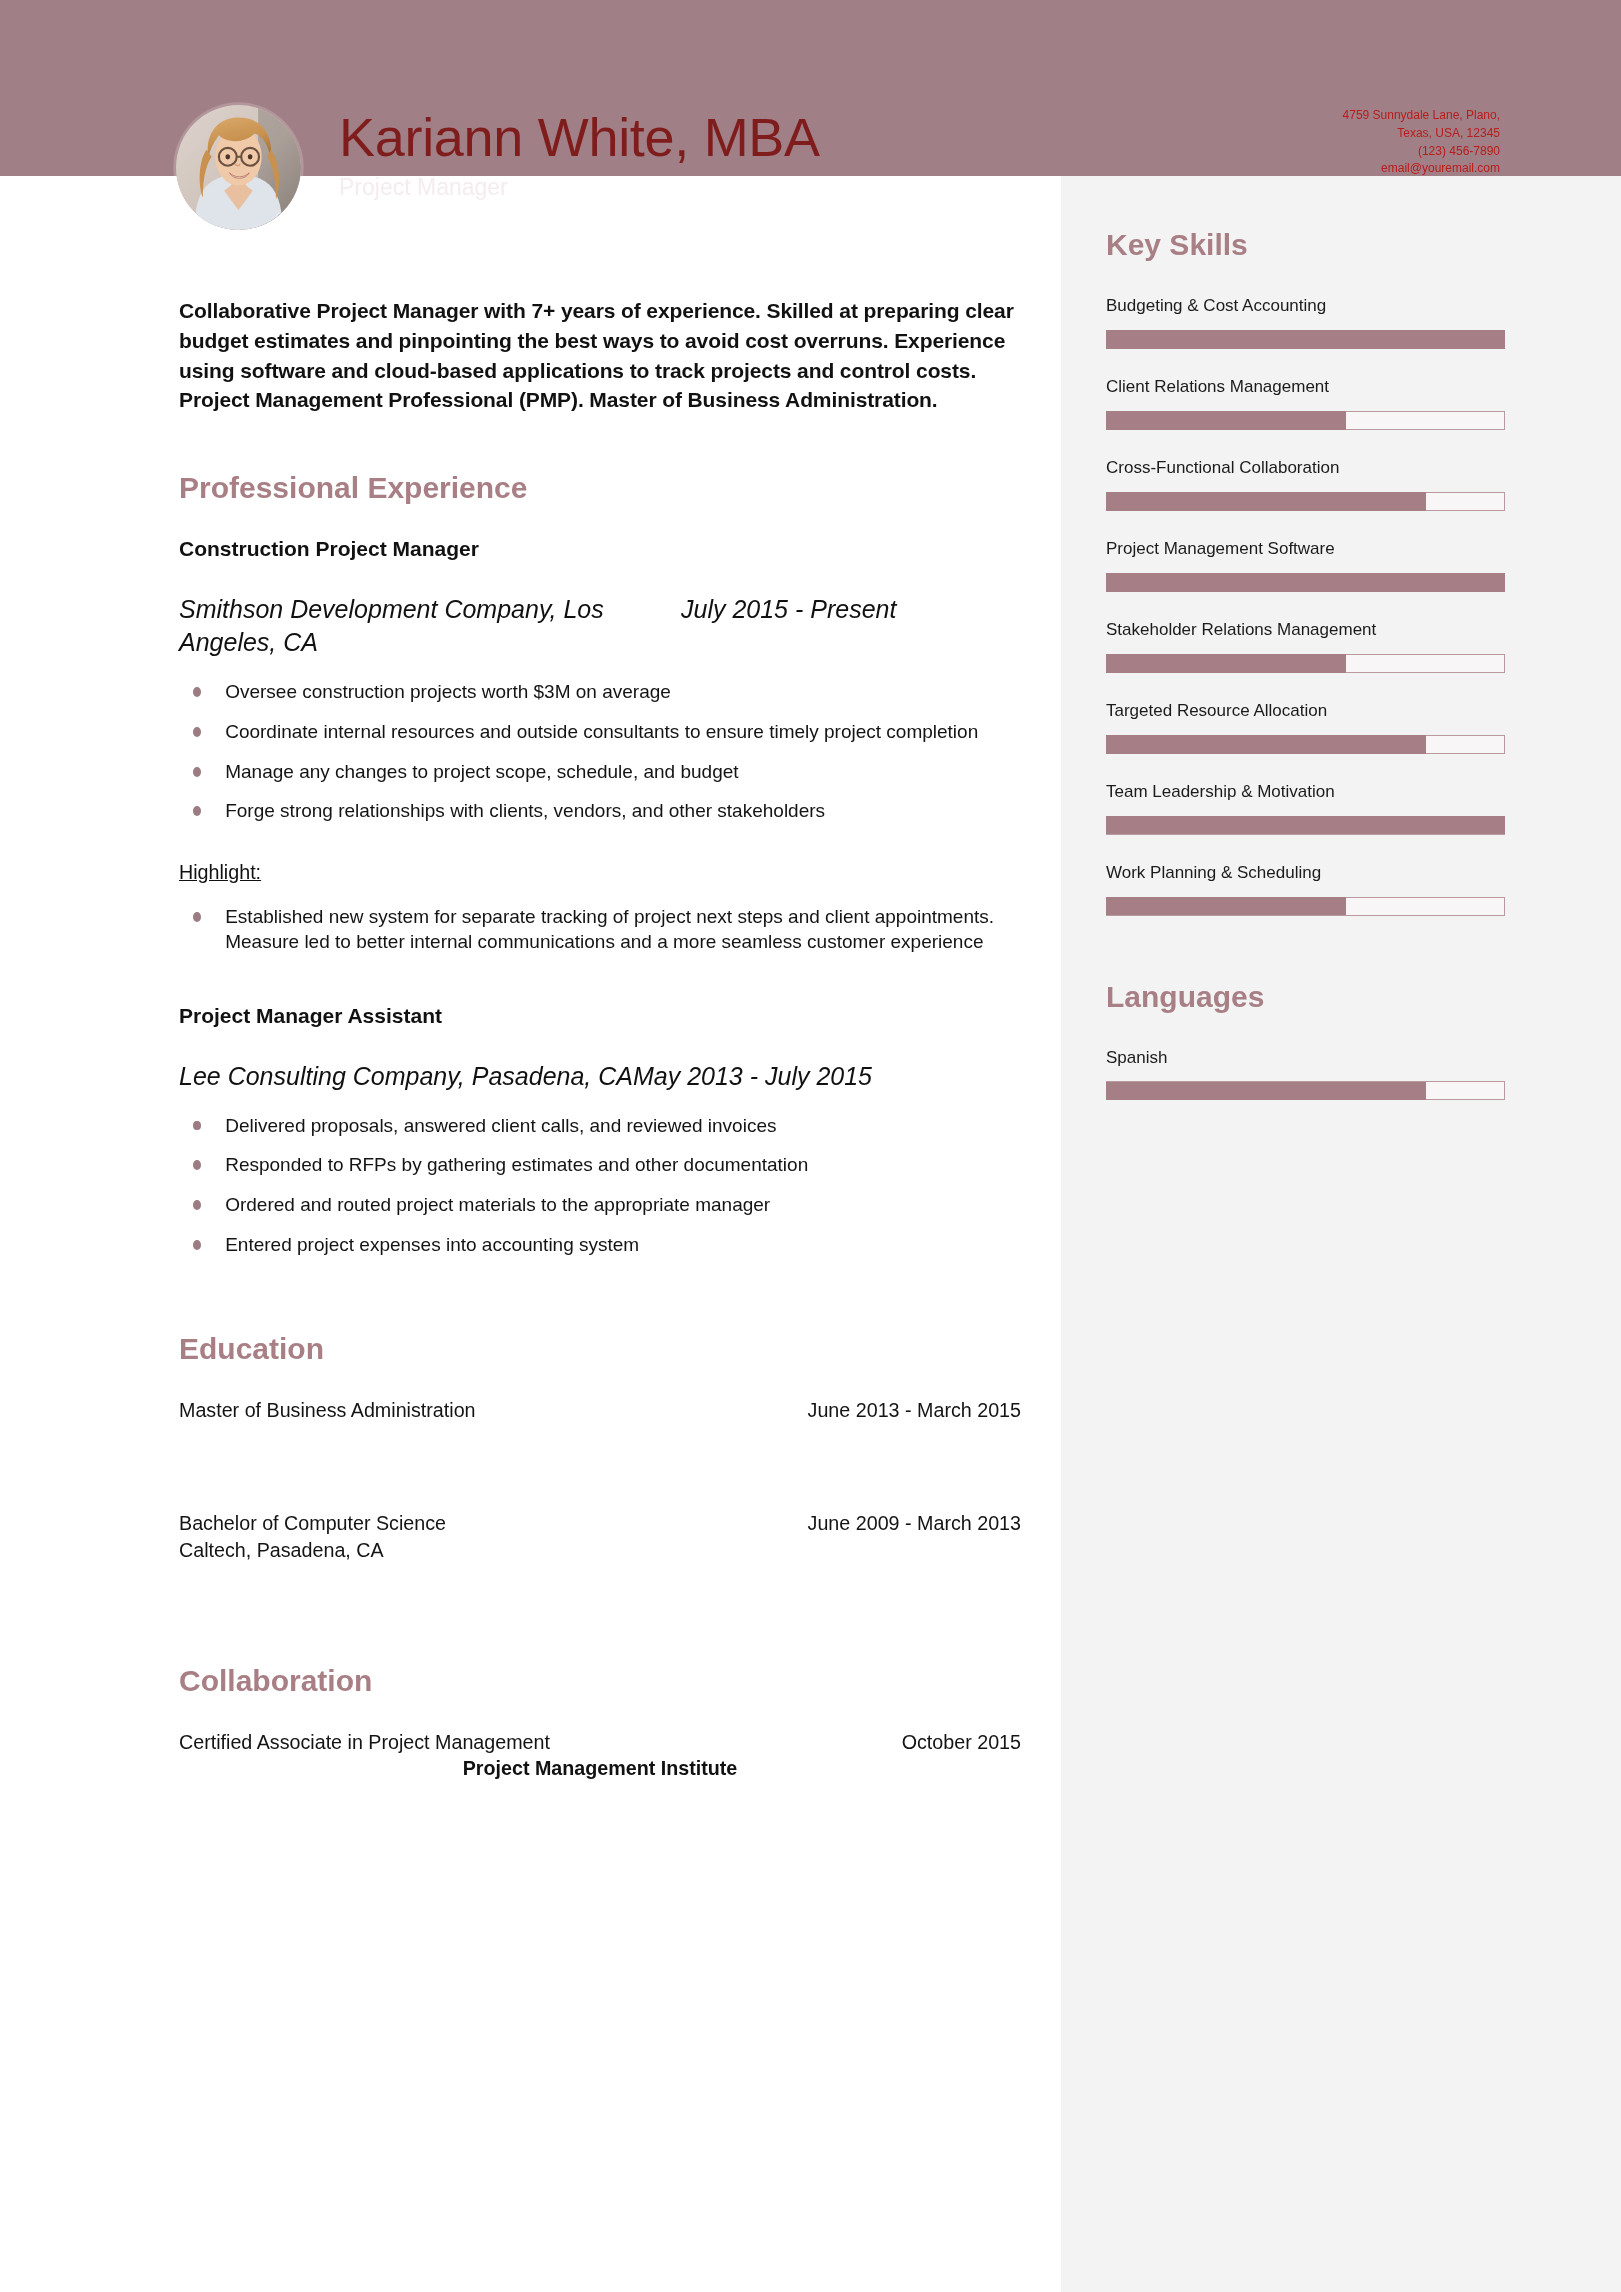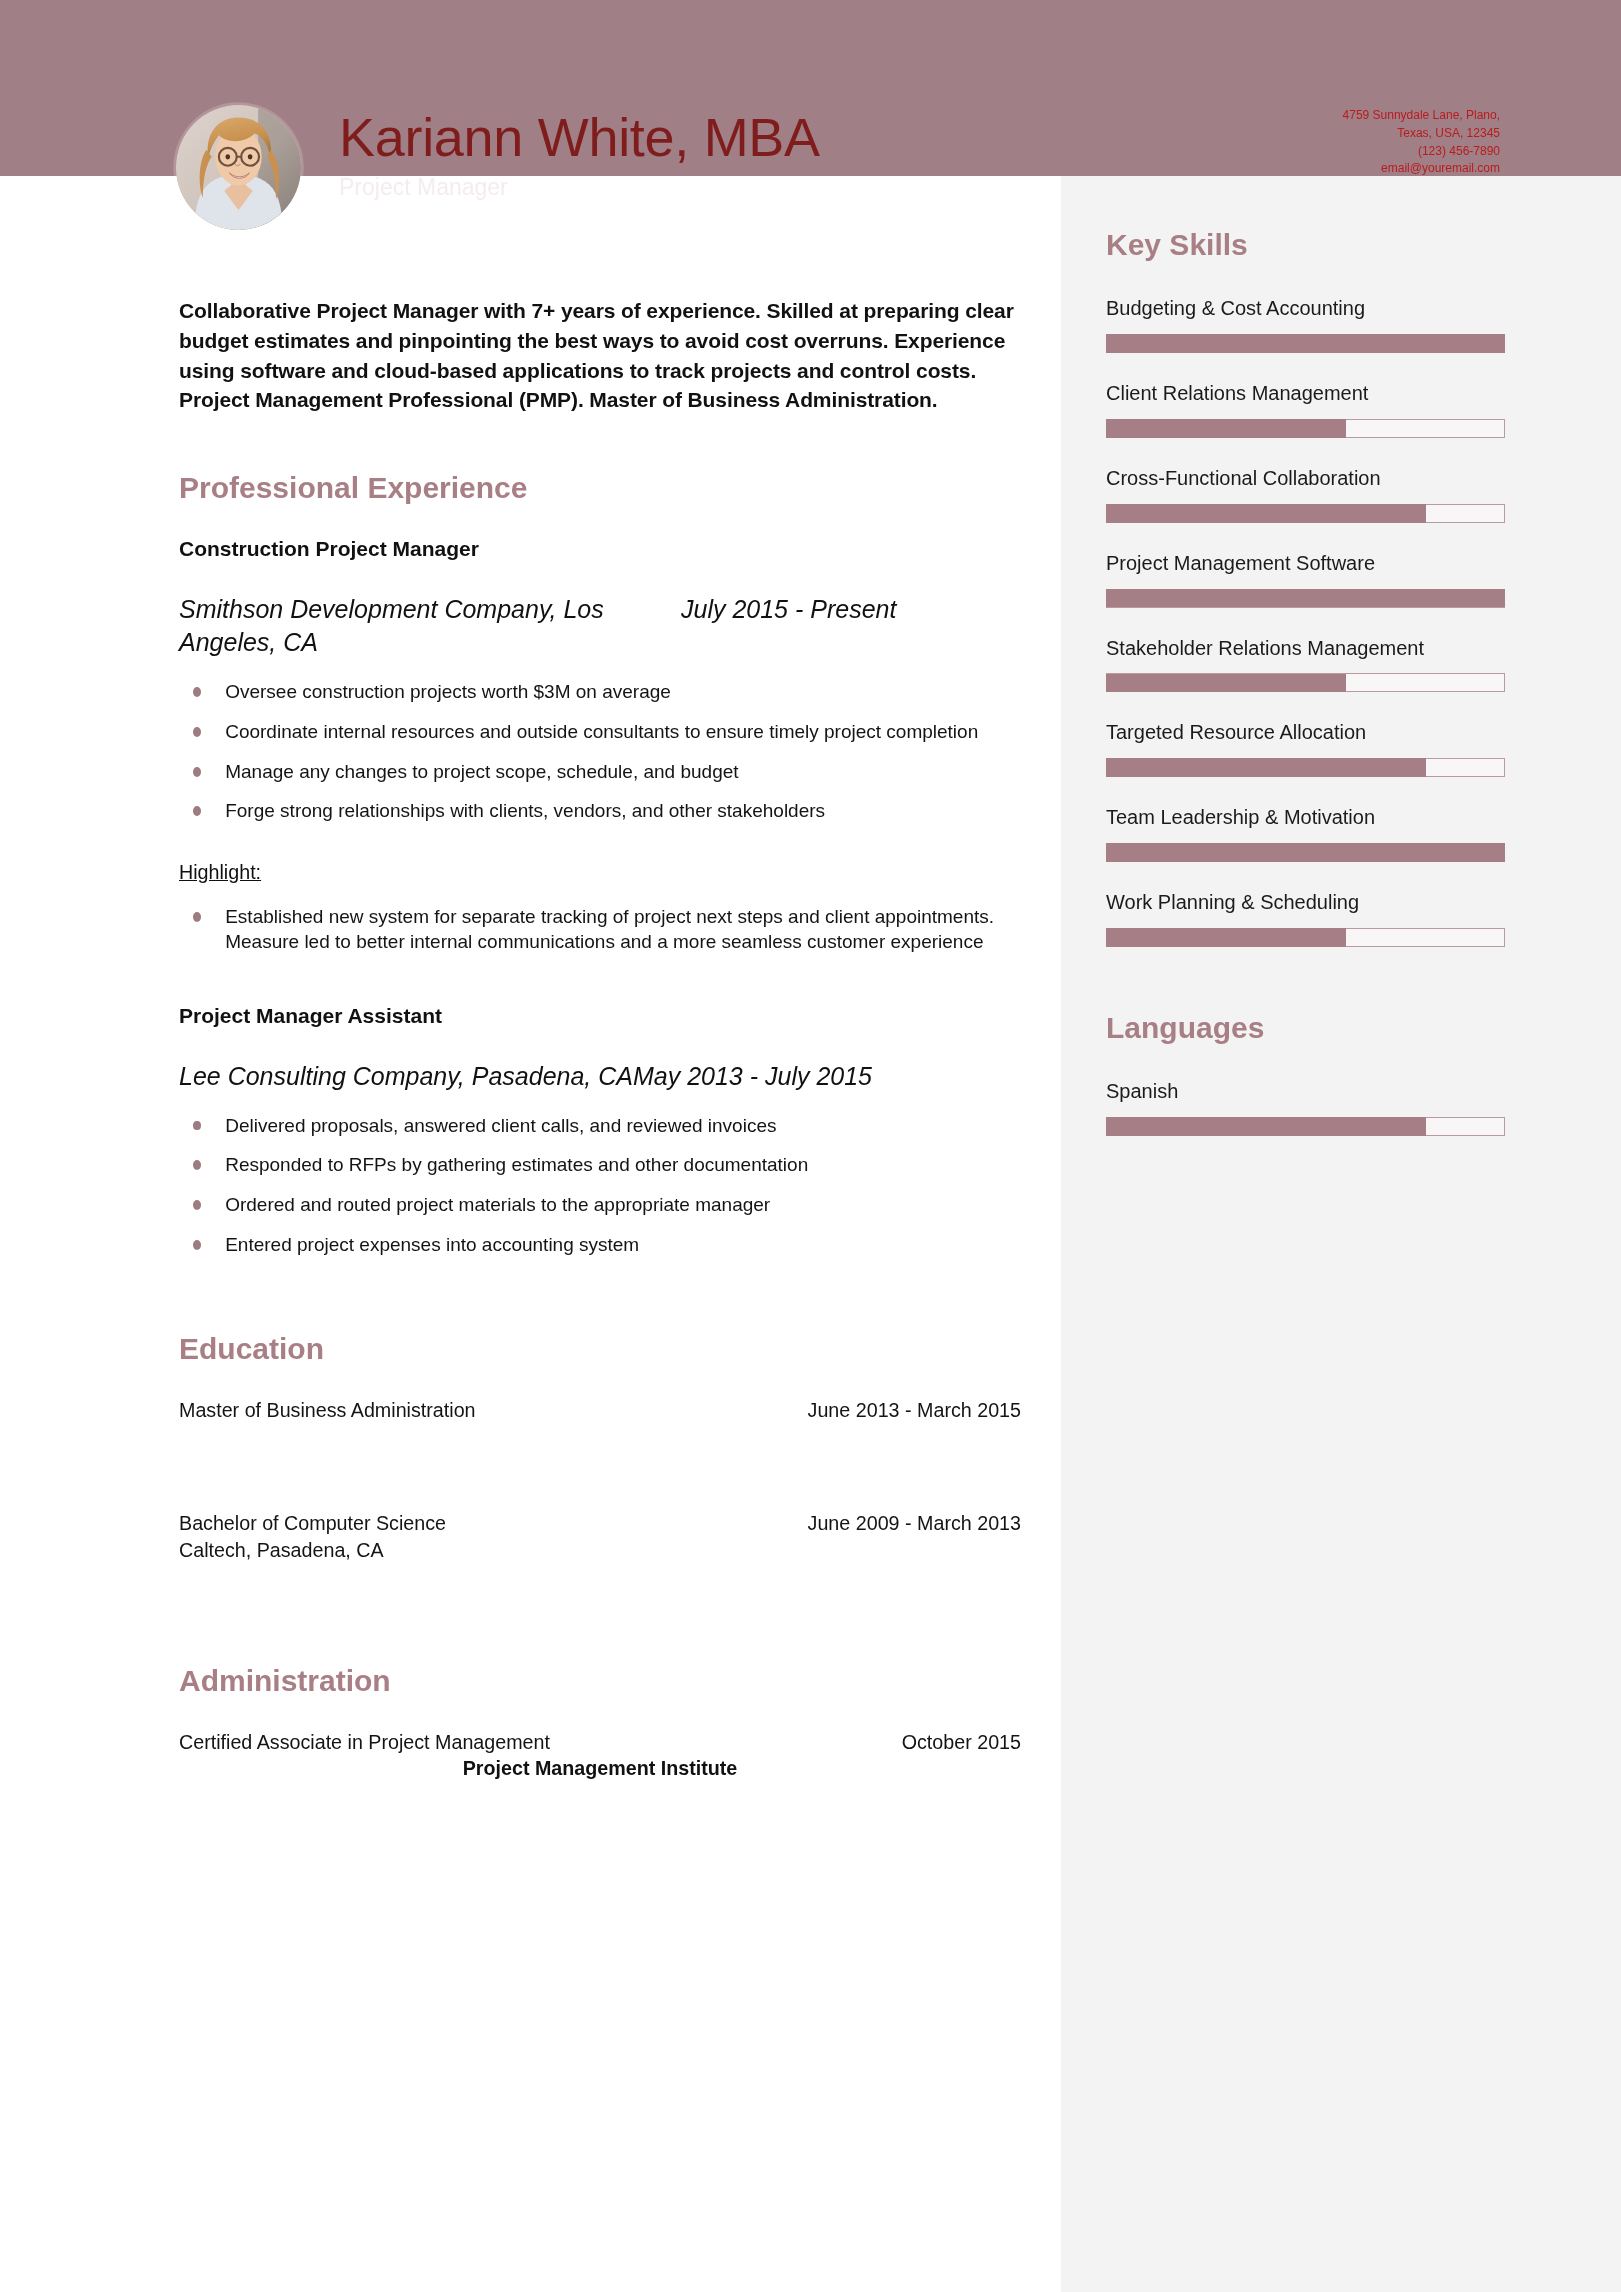--- a/index.html
+++ b/index.html
@@ -50,21 +50,21 @@
     width: 560px; height: 2117px;
     background: #f3f3f3;
   }
   .side-inner { padding: 52px 116px 0 45px; }
   .side-h {
     font-size: 30px; font-weight: bold; color: #a87f85;
     margin-bottom: 34px; line-height: 1.1;
   }
   .skill { margin-bottom: 27px; }
   .skill-label {
-    font-size: 20px; color: #1b1b1b; line-height: 1.32;
+    font-size: 17px; color: #1b1b1b; line-height: 1.32;
     margin-bottom: 12.5px;
   }
   .bar-track {
     height: 19px; width: 100%;
     background: #f8f6f6; border: 0.9px solid #b99aa0;
     position: relative;
   }
   .bar-fill {
     position: absolute; left: -0.9px; top: -0.9px; bottom: -0.9px;
     background: #a67f86;
@@ -291,21 +291,21 @@
       </div>
       <div class="entry">
         <div class="entry-row">
           <div class="left">Bachelor of Computer Science</div>
           <div class="right">June 2009 - March 2013</div>
         </div>
         <div class="entry-sub">Caltech, Pasadena, CA</div>
       </div>
     </div>
 
-  <div class="sec-h cert">Administration</div>
+  <div class="sec-h cert">Collaboration</div>
   <div id="certifications-list">
       <div class="entry">
         <div class="entry-row">
           <div class="left" style="max-width: 421px;">Certified Associate in Project Management</div>
           <div class="right">October 2015</div>
         </div>
         <div class="entry-bold">Project Management Institute</div>
       </div>
     </div>
 

